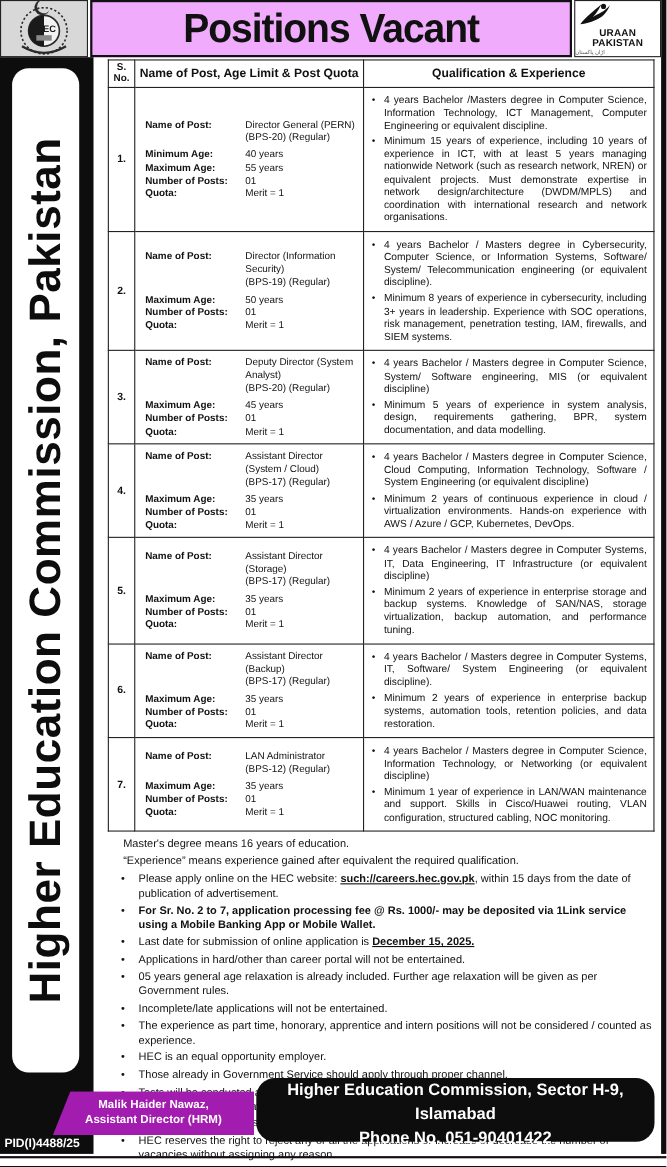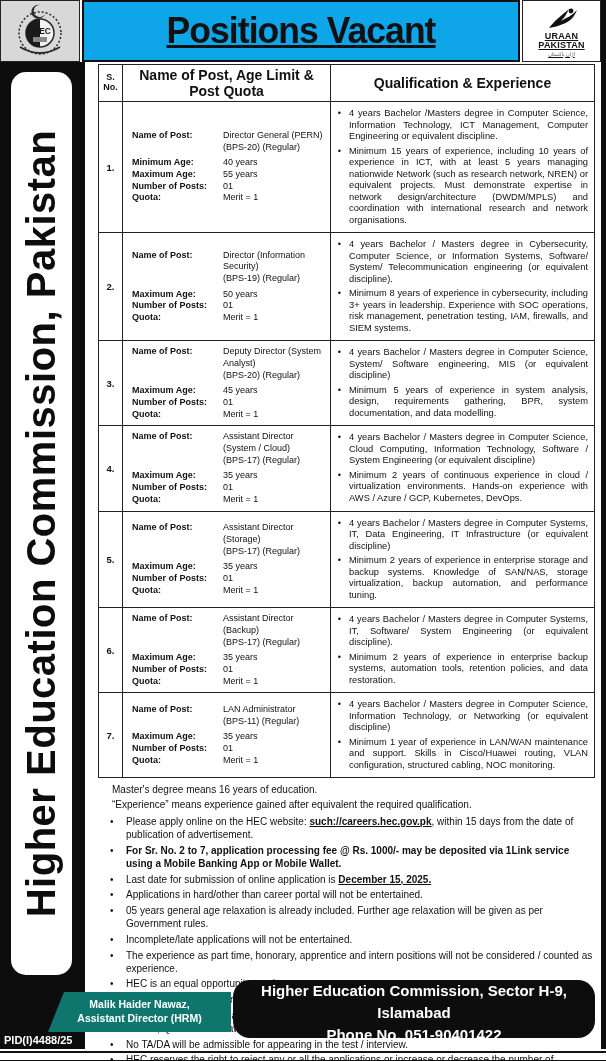--- a/index.html
+++ b/index.html
@@ -3,64 +3,64 @@
 <meta charset="utf-8">
 <style>
   html,body{margin:0;padding:0;}
   body{
     width:606px;height:1061px;overflow:hidden;background:#fff;
     font-family:"Liberation Sans","DejaVu Sans",sans-serif;color:#111;
   }
   .ad{width:606px;height:1049px;box-sizing:border-box;position:relative;
       border-right:5px solid #0d0d0d;background:#fff;display:flex;flex-direction:column;}
   
-  .hdr{display:flex;height:62px;flex:0 0 auto;text-decoration:underline;}
+  .hdr{display:flex;height:52px;flex:0 0 auto;}
   .hec-box{width:80px;box-sizing:border-box;border:1px solid #222;background:#d8d8d8;
            display:flex;align-items:center;justify-content:center;}
-  .title-bar{flex:1;margin:0 2px;box-sizing:border-box;border:2px solid #111;background:#0ea5e9;
+  .title-bar{flex:1;margin:0 2px;box-sizing:border-box;border:2px solid #111;background:#f0abfc;
              display:flex;align-items:center;justify-content:center;}
   .title-bar h1{margin:0;font-size:37px;font-weight:bold;letter-spacing:-1px;transform:scaleX(.96);}
   .uraan-box{width:79px;box-sizing:border-box;border:1px solid #222;background:#fff;
-             display:flex;flex-direction:column;align-items:center;justify-content:center;line-height:1;}
+             display:flex;flex-direction:column;justify-content:center;line-height:1;}
   .uraan-name{font-size:9px;font-weight:bold;letter-spacing:.2px;text-align:center;}
   .uraan-urdu{font-size:5px;color:#555;margin-top:2px;}
   
   .bodyrow{flex:1;display:flex;min-height:0;}
   .sidebar{width:85px;flex:0 0 auto;background:#0d0d0d;position:relative;}
   .side-strip{position:absolute;left:11px;top:10px;bottom:74px;width:61px;background:#fff;
               border-radius:15px;display:flex;align-items:center;justify-content:center;overflow:visible;}
   .side-text{transform:rotate(-90deg);white-space:nowrap;font-weight:bold;font-size:40px;
              letter-spacing:.5px;color:#0d0d0d;transform-origin:center;}
   .pid{position:absolute;left:4px;bottom:3px;color:#fff;font-weight:bold;font-size:11px;white-space:nowrap;z-index:5;}
   .main{flex:1;padding:2px 6px 66px 13px;min-width:0;}
   
   table.positions{width:100%;border-collapse:collapse;table-layout:fixed;}
   table.positions th,table.positions td{border:1.5px solid #222;}
-  th{font-size:14px;padding:2px;text-align:center;vertical-align:middle;}
+  th{font-size:11px;padding:2px;text-align:center;vertical-align:middle;}
   th.snoh{font-size:9px;white-space:pre-line;line-height:1.1;}
   td.sno{width:22px;text-align:center;font-size:9.5px;font-weight:bold;vertical-align:middle;}
   td.post{width:208px;vertical-align:middle;padding:5px 2px 5px 9px;font-size:9px;line-height:1.3;}
   td.qual{vertical-align:middle;padding:3px 6px 3px 4px;font-size:9.3px;line-height:1.24;}
   .field{display:grid;grid-template-columns:78px 1fr;column-gap:13px;}
   .field.first{margin-bottom:4px;}
   .flabel{font-weight:bold;}
   .fvalue{white-space:pre-line;}
   .qitem{display:flex;gap:5px;margin:3px 0;}
   .qb{width:9px;text-align:center;flex:0 0 auto;}
   .qt{flex:1;text-align:justify;}
   
   .notes{margin:5px 0 2px 14px;font-size:10px;line-height:1.45;}
   .sec-heading{font-weight:bold;text-decoration:underline;font-size:10px;margin:2px 0 1px 2px;}
   .bitem{display:flex;gap:9px;margin:2.5px 0 2.5px 12px;font-size:10px;line-height:1.32;}
   .bmark{width:7px;flex:0 0 auto;}
   .btext{flex:1;}
   .b{font-weight:bold;}
   .u{text-decoration:underline;}
   
-  .signatory{position:absolute;left:48px;bottom:17px;width:183px;height:40px;background:#0f766e;
+  .signatory{position:absolute;left:48px;bottom:17px;width:183px;height:40px;background:#a21caf;
              clip-path:polygon(16px 0,100% 0,100% 100%,0 100%);color:#fff;text-align:center;
              display:flex;flex-direction:column;justify-content:center;font-size:10.5px;font-weight:bold;
              line-height:1.3;z-index:4;}
   .office-box{position:absolute;left:233px;right:6px;bottom:11px;height:58px;background:#0d0d0d;
               border-radius:17px;color:#fff;display:flex;flex-direction:column;justify-content:space-between;
               text-align:center;font-weight:bold;font-size:15px;line-height:1.45;z-index:4;}
   .page-edge{height:7px;margin-top:2px;border-top:2px solid #111;border-bottom:3px solid #111;background:#fff;}
   .emblem,.bird{display:block;}
 </style>
 </head>
@@ -312,21 +312,21 @@
                   <span class="qt">Minimum 2 years of experience in enterprise backup systems, automation tools, retention policies, and data restoration.</span>
                 </div>
               </td>
             </tr>
             <tr>
               <td class="sno">7.</td>
               <td class="post">
                 <div class="field first">
                   <span class="flabel">Name of Post:</span>
                   <span class="fvalue">LAN Administrator
-(BPS-11) (Regular)</span>
+(BPS-12) (Regular)</span>
                 </div>
                 <div class="field">
                   <span class="flabel">Maximum Age:</span>
                   <span class="fvalue">35 years</span>
                 </div>
                 <div class="field">
                   <span class="flabel">Number of Posts:</span>
                   <span class="fvalue">01</span>
                 </div>
                 <div class="field">

